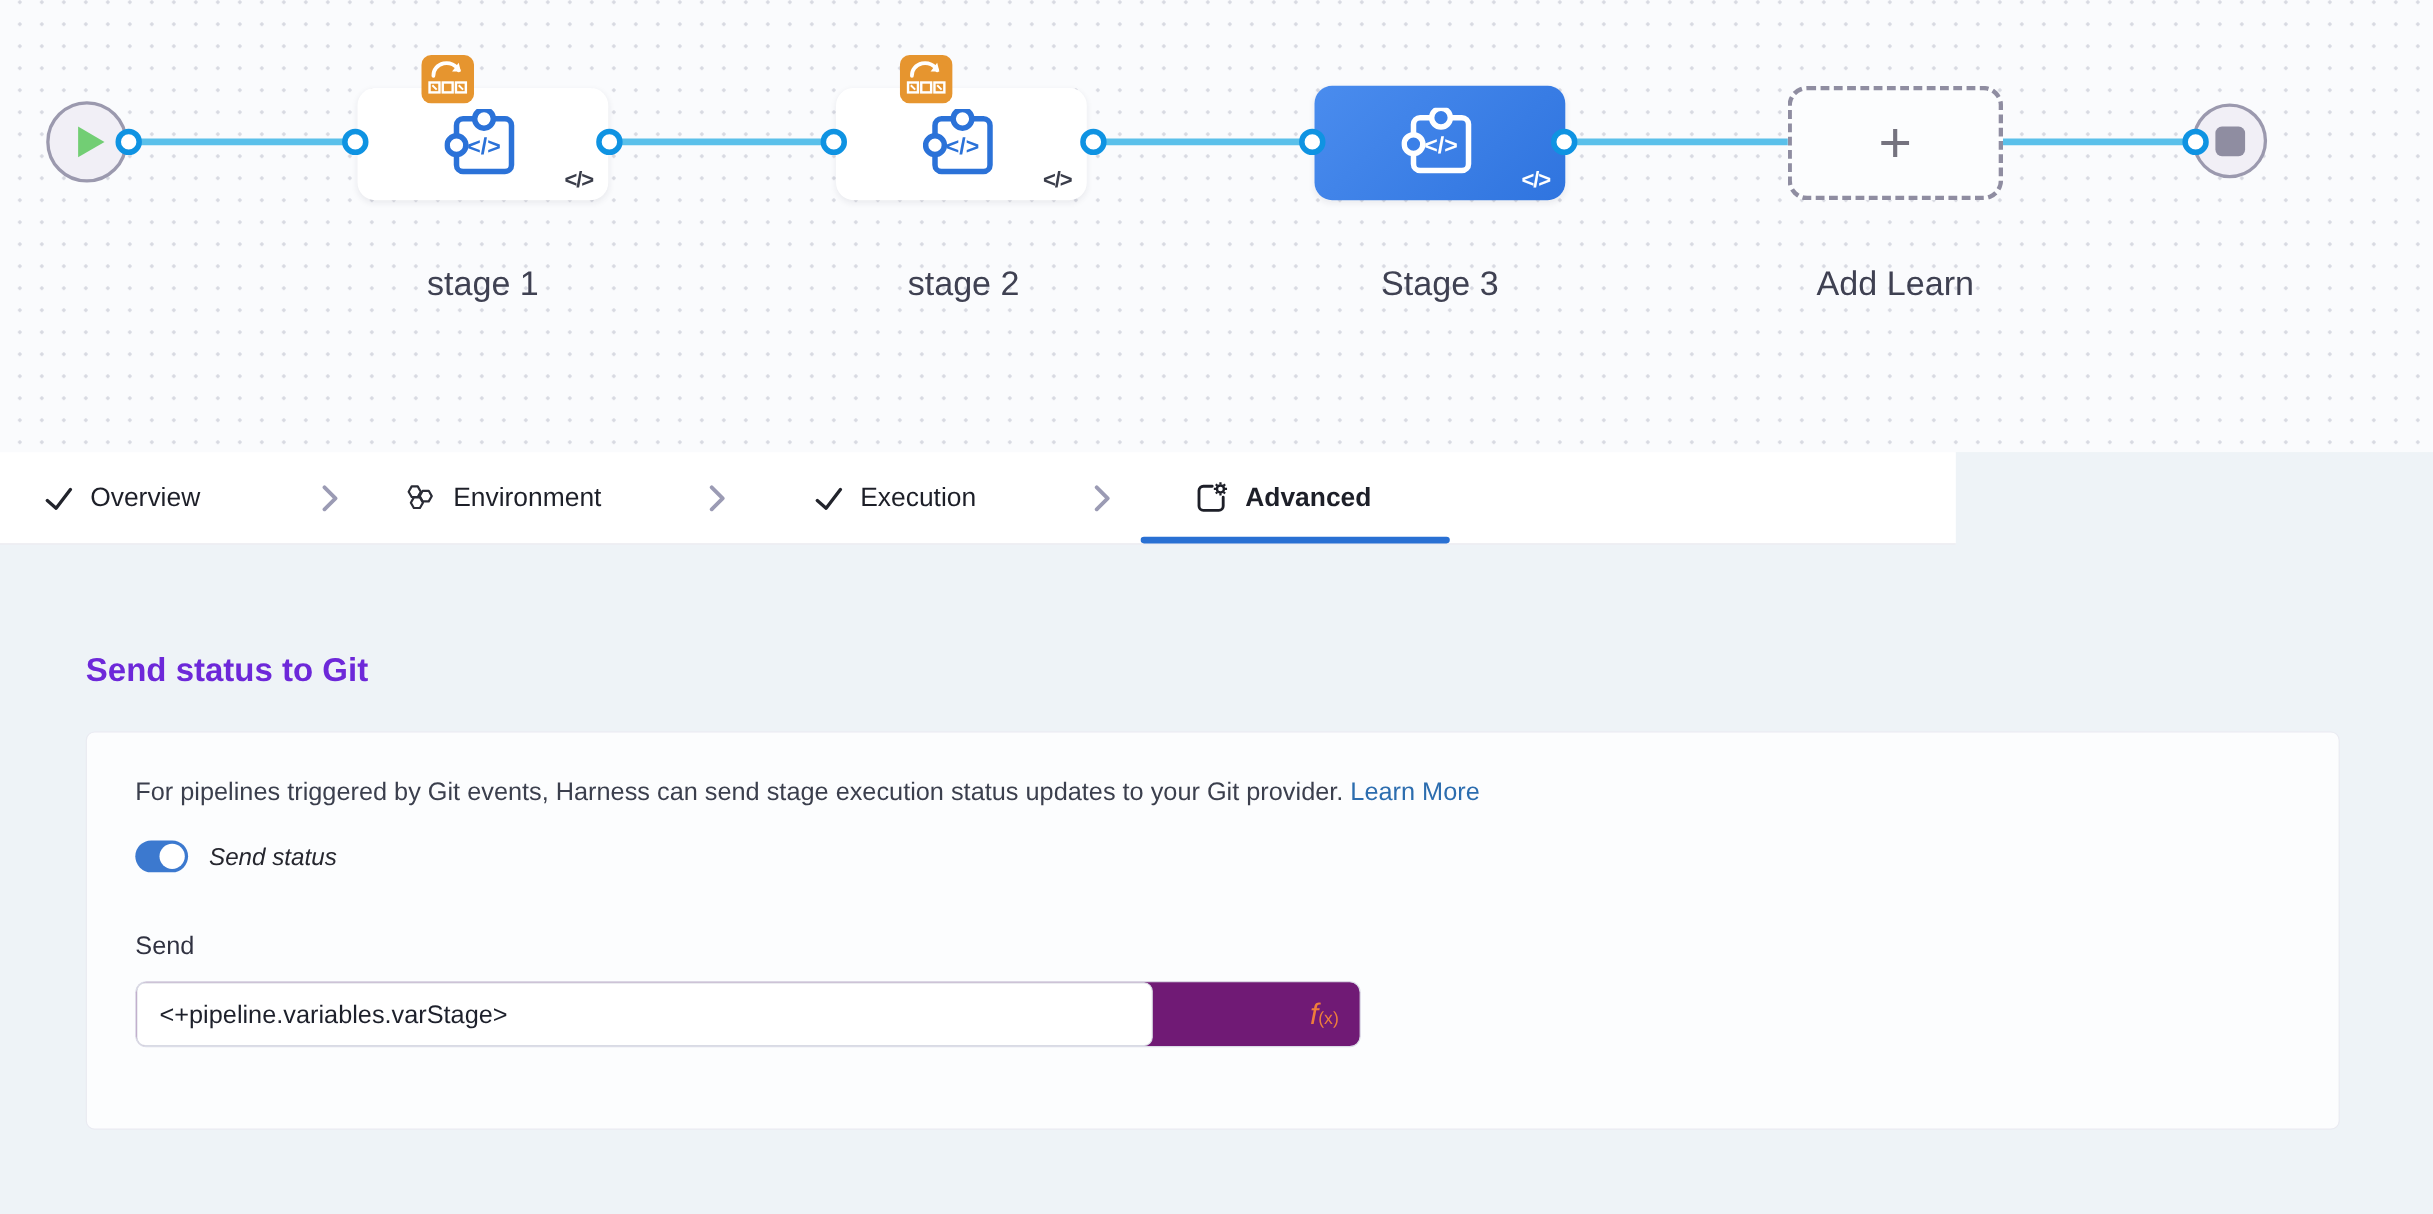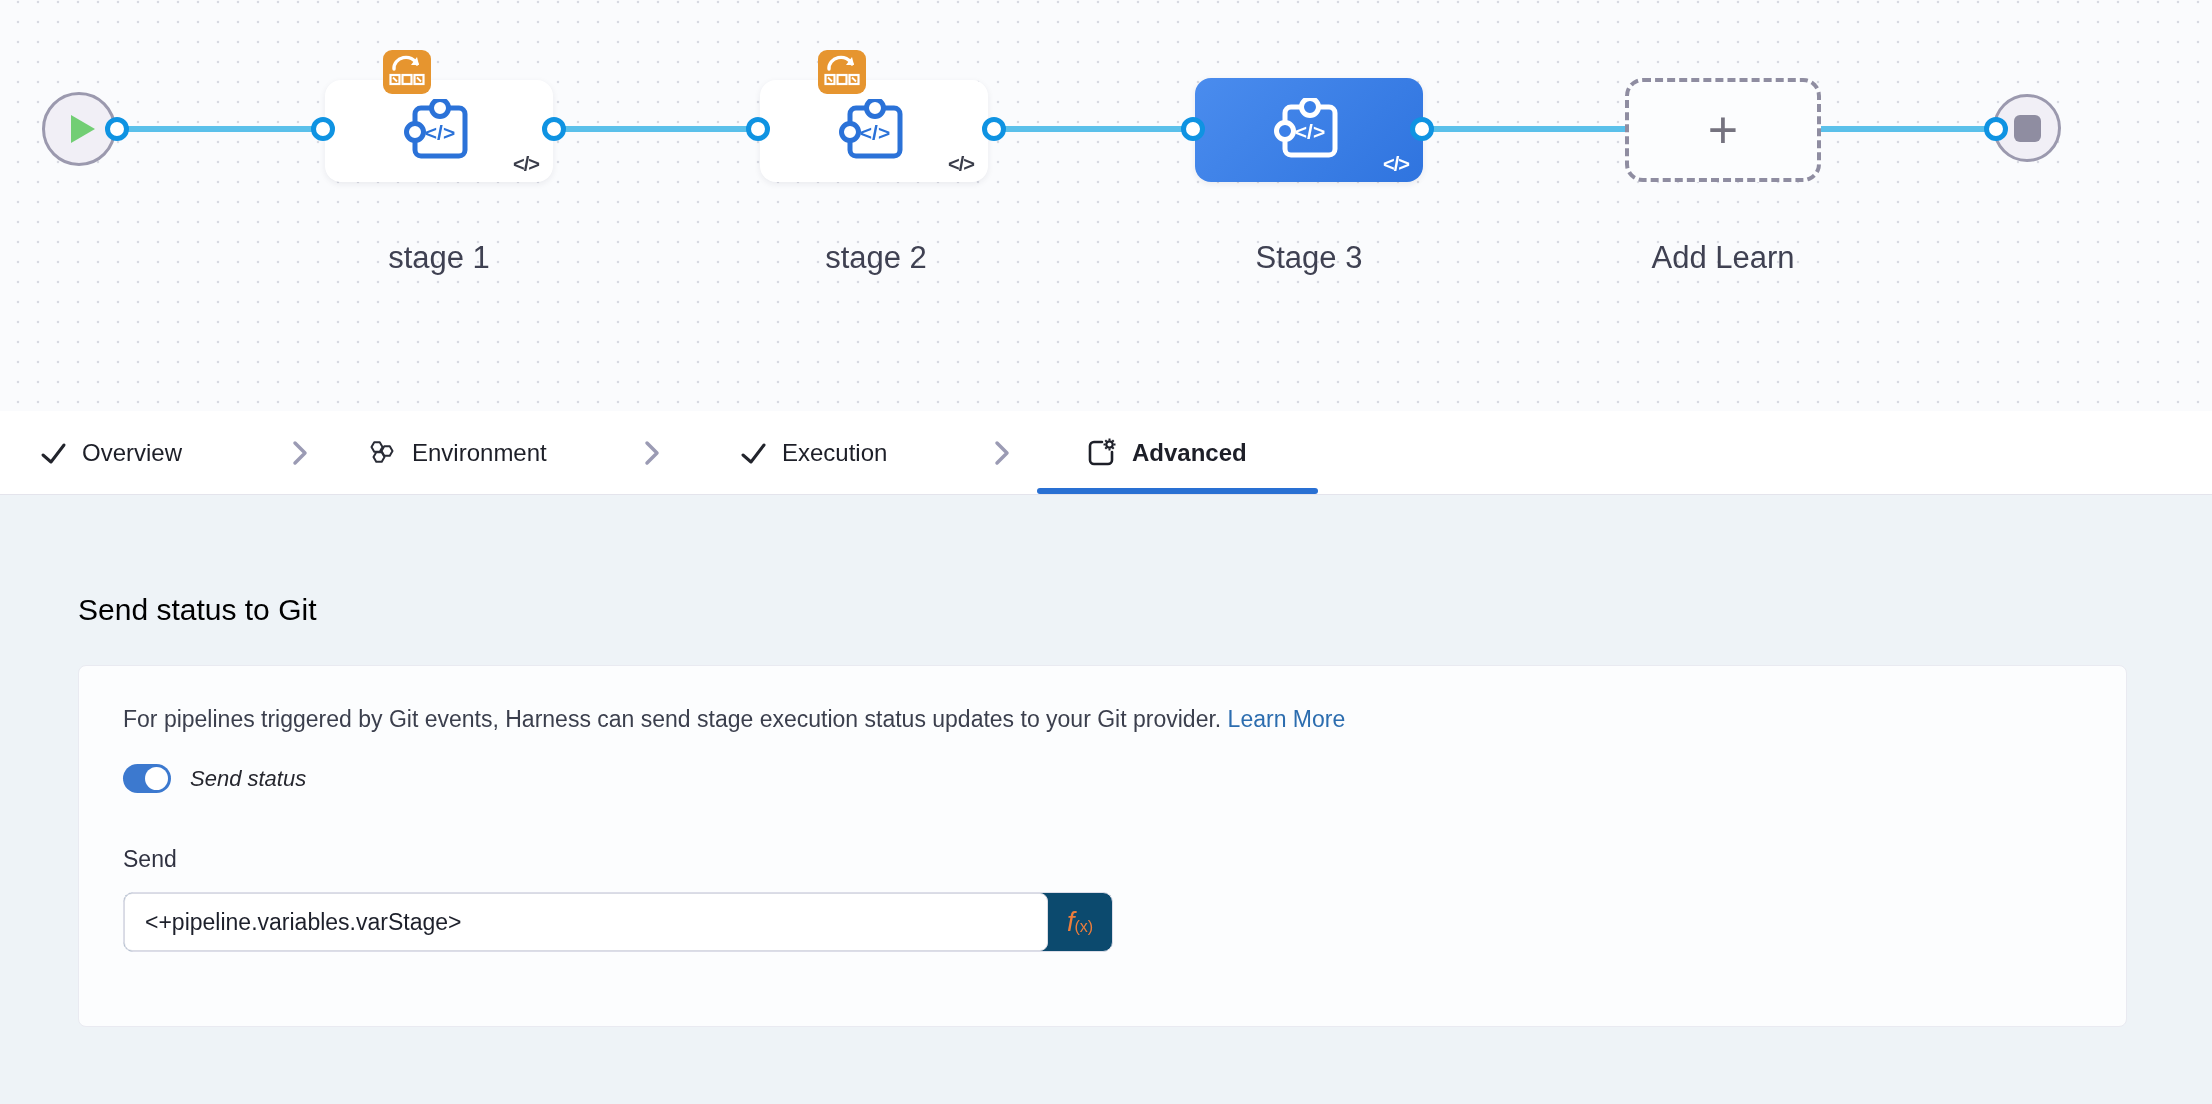--- a/index.html
+++ b/index.html
@@ -30,45 +30,45 @@
   .stage-card.selected .mini-code { color:#fff; }
   .badge { position:absolute; top:50px; z-index:5; }
   .stage-label { position:absolute; top:240px; transform:translateX(-50%);
     font-size:31px; color:#3f4152; white-space:nowrap; }
   .add-stage { position:absolute; left:1625px; top:78px; width:196px; height:104px;
     border:4px dashed #8f8da1; border-radius:18px; background:#fcfdfe; z-index:3;
     display:flex; align-items:center; justify-content:center;
     font-size:52px; font-weight:300; color:#75737f; line-height:1; }
 
   
-  .tabbar { position:absolute; left:0; top:411px; width:2212px; height:84px;
+  .tabbar { position:absolute; left:0; top:411px; width:1778px; height:84px;
     background:#fff; border-bottom:1px solid #e4e4ec; z-index:6; }
   .tab { position:absolute; top:0; height:84px; display:flex; align-items:center; gap:15px;
     font-size:24px; color:#1d1f28; cursor:pointer; }
   .tab .ticon { display:flex; align-items:center; }
   .chev { position:absolute; top:0; height:84px; display:flex; align-items:center; }
   .tab-underline { position:absolute; left:1037px; bottom:0; width:281px; height:6px;
     border-radius:3px; background:#2970d3; }
   .tab.active { font-weight:bold;text-align:right; }
 
   
   .content { position:absolute; left:0; top:495px; width:2212px; height:609px; background:#eef3f7; }
-  .section-heading { position:absolute; left:78px; top:98px; font-size:30px; font-weight:normal; color:#000000; }
+  .section-heading { position:absolute; left:78px; top:98px; font-size:30px; font-weight:bold; color:#6d28d9; }
   .panel-card { position:absolute; left:78px; top:170px; width:2049px; height:362px;
     background:#fcfdfe; border:1px solid #e9eaf1; border-radius:8px; }
   .panel-desc { position:absolute; left:44px; top:40px; font-size:23px; color:#3b3f4d; }
   .panel-desc .link { color:#2c6daf; cursor:pointer; }
   .toggle-row { position:absolute; left:44px; top:98px; display:flex; align-items:center; gap:19px; }
   .toggle { width:48px; height:29px; border-radius:15px; background:#3c79cf; position:relative; cursor:pointer; }
   .toggle .knob { position:absolute; right:3px; top:3px; width:23px; height:23px;
     border-radius:50%; background:#fff; }
   .toggle-label { font-size:22px; color:#26272f;font-style:italic; }
   .name-label { position:absolute; left:44px; top:180px; font-size:23px; color:#303241; }
-  .input-group { position:absolute; left:44px; top:226px; width:990px; height:60px;
-    background:#0c4a6e; border:1px solid #dcdde8; border-radius:10px; }
+  .input-group { position:absolute; left:44px; top:226px; width:1114px; height:60px;
+    background:#701a75; border:1px solid #dcdde8; border-radius:10px; }
   .text-input { position:absolute; left:0; top:0; width:924px; height:58px;
     border:1px solid #d9dbe4; border-radius:8px; background:#fff; outline:none;
     padding:0 20px; font-size:23px; color:#1d202b; font-family:"Liberation Sans", sans-serif; }
   .fx-btn { position:absolute; right:0; top:0; width:64px; height:58px; border:none;
     background:transparent; display:flex; align-items:center; justify-content:center;
     color:#ee7d3b; cursor:pointer; font-family:"Liberation Sans", sans-serif; }
   .fx-btn .f { font-size:27px; font-style:italic; }
   .fx-btn .sub { font-size:16px; margin-top:10px; }
 </style>
 </head>

